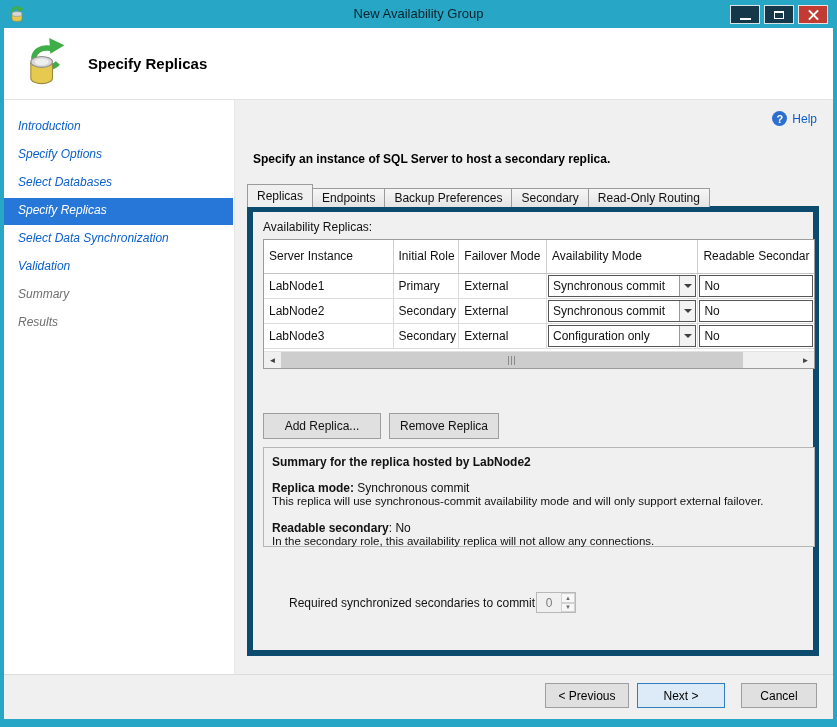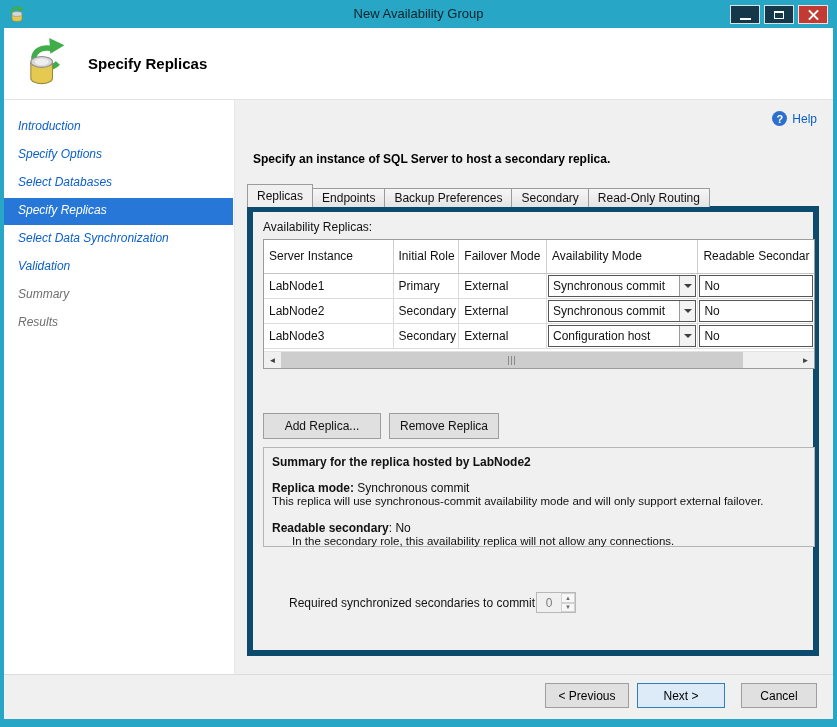--- a/index.html
+++ b/index.html
@@ -73,21 +73,21 @@
   .btn { position:absolute; height:26px; background:#e0e0e0; border:1px solid #9e9e9e; font-family:inherit; font-size:12px; color:#111; display:flex; align-items:center; justify-content:center; cursor:default; }
   .btn-add { left:10px; top:201px; width:118px; }
   .btn-remove { left:136px; top:201px; width:110px; }
 
   
   .summary-box { position:absolute; left:10px; top:235px; width:552px; height:100px; border:1px solid #b5b5b5; background:#f0f0f0; }
   .sum-title { position:absolute; left:8px; top:7px; font-weight:bold; }
   .sum-line1 { position:absolute; left:8px; top:33px; }
   .sum-desc1 { position:absolute; left:8px; top:47px; font-size:11.5px; }
   .sum-line2 { position:absolute; left:8px; top:73px; }
-  .sum-desc2 { position:absolute; left:8px; top:87px; font-size:11.5px;margin-left:20px; }
+  .sum-desc2 { position:absolute; left:8px; top:87px; font-size:11.5px; }
   .bold { font-weight:bold; }
 
   .req-label { position:absolute; left:36px; top:384px; }
   .spinner { position:absolute; left:283px; top:380px; width:40px; height:21px; border:1px solid #b8b8b8; background:#f0f0f0; display:flex; }
   .spin-value { flex:1; display:flex; align-items:center; justify-content:center; color:#7b7b7b; }
   .spin-btns { width:14px; display:flex; flex-direction:column; }
   .spin-btn { flex:1; display:flex; align-items:center; justify-content:center; font-size:6px; color:#6b6b6b; background:#f7f7f7; border:1px solid #d2d2d2; }
 
   
   .footer { position:absolute; left:0; top:646px; width:829px; height:45px; background:#f0f0f0; border-top:1px solid #dcdcdc; }
@@ -211,21 +211,21 @@
               </div>
             </div>
           </div>
 
           <div class="g-row g-drow">
             <div class="g-cell c0">LabNode3</div>
             <div class="g-cell c1">Secondary</div>
             <div class="g-cell c2">External</div>
             <div class="g-cell c3">
               <div class="combo">
-                <span class="combo-label">Configuration host</span>
+                <span class="combo-label">Configuration only</span>
                 <span class="combo-arrow"></span>
               </div>
             </div>
             <div class="g-cell c4">
               <div class="combo">
                 <span class="combo-label">No</span>
               </div>
             </div>
           </div>
 

